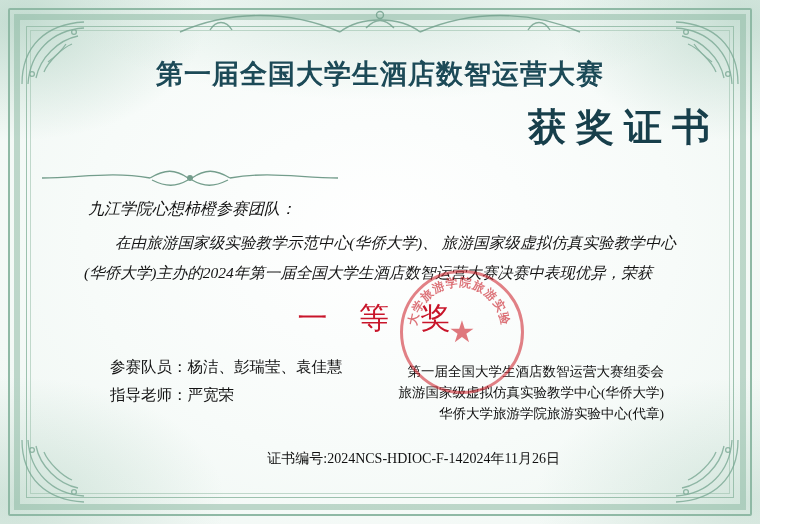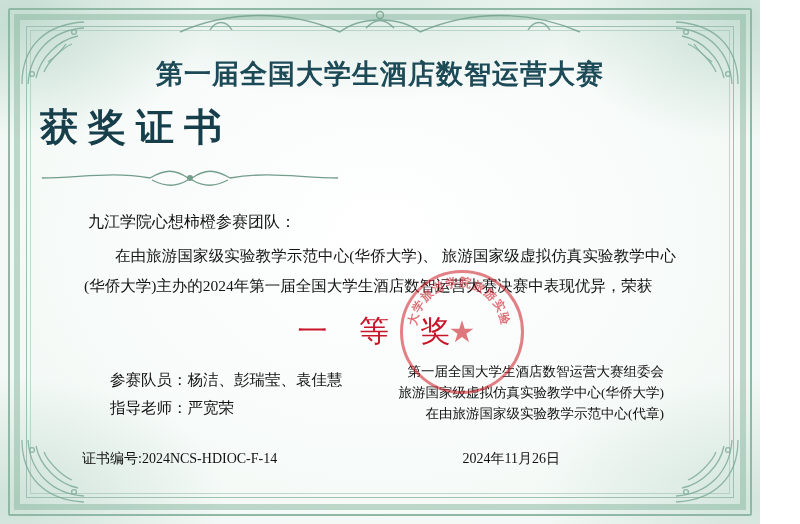--- a/index.html
+++ b/index.html
@@ -85,41 +85,42 @@
     text-align: center;
     margin-top: 18px;
     font-family: "Liberation Serif", serif;
     font-size: 27px;
     font-weight: bold;
     letter-spacing: 1px;
     color: #1c4a57;
     text-shadow: 0 1px 0 rgba(255,255,255,0.8);
   }
   .title2 {
-    text-align: left;
+    text-align: right;
     margin-top: 10px;
     font-size: 38px;
     font-weight: bold;
     letter-spacing: 10px;
     color: #173f4b;
     text-shadow: 0 1px 1px rgba(255,255,255,0.9);
   }
   .divider {
     margin: 14px auto 0 auto;
     width: 300px;
     height: 22px;
     opacity: 0.85;
   }
 
   .body-text {
-    margin: 14px 44px 0 44px;
+    margin: 1px 44px 0 44px;
     font-size: 15.5px;
     color: #141414;
     line-height: 30px;
     text-align: justify;
+    font-style: italic;
   }
   .salutation {
     font-size: 16px;
     color: #111;
     margin-left: 4px;
   }
   .para {
     text-indent: 2em;
     margin-top: 4px;
   }
@@ -174,25 +175,25 @@
   .stamp svg text {
     fill: rgba(200,25,35,0.68);
     font-family: "Liberation Serif", serif;
     font-size: 12.5px;
     font-weight: bold;
     letter-spacing: 1px;
   }
 
   .footer {
     position: absolute;
-    left: 42px;
+    left: 54px;
     right: 42px;
     bottom: 18px;
     display: flex;
-    justify-content: space-between;
+    justify-content: flex-end;
     font-size: 14px;
     color: #111;
   }
   .footer .date { margin-right: 118px; }
 </style>
 </head>
 <body>
 
 <div class="certificate">
   <div class="wash"></div>
@@ -286,21 +287,21 @@
         <span>参赛队员：</span><span>杨洁、彭瑞莹、袁佳慧</span>
       </div>
       <div>
         <span>指导老师：</span><span>严宽荣</span>
       </div>
     </div>
 
     <div class="signature">
       <div>第一届全国大学生酒店数智运营大赛组委会</div>
       <div>旅游国家级虚拟仿真实验教学中心(华侨大学)</div>
-      <div>在由旅游国家级实验教学示范中心(代章)</div>
+      <div>华侨大学旅游学院旅游实验中心(代章)</div>
     </div>
 
     <div class="stamp">
       <svg viewBox="0 0 118 118" width="112" height="112">
         <defs>
           <path id="seal-arc" d="M 14,59 A 45,45 0 1 1 104,59"></path>
         </defs>
         <text>
           <textPath href="#seal-arc" startOffset="50%" text-anchor="middle">华侨大学旅游学院旅游实验中心</textPath>
         </text>

